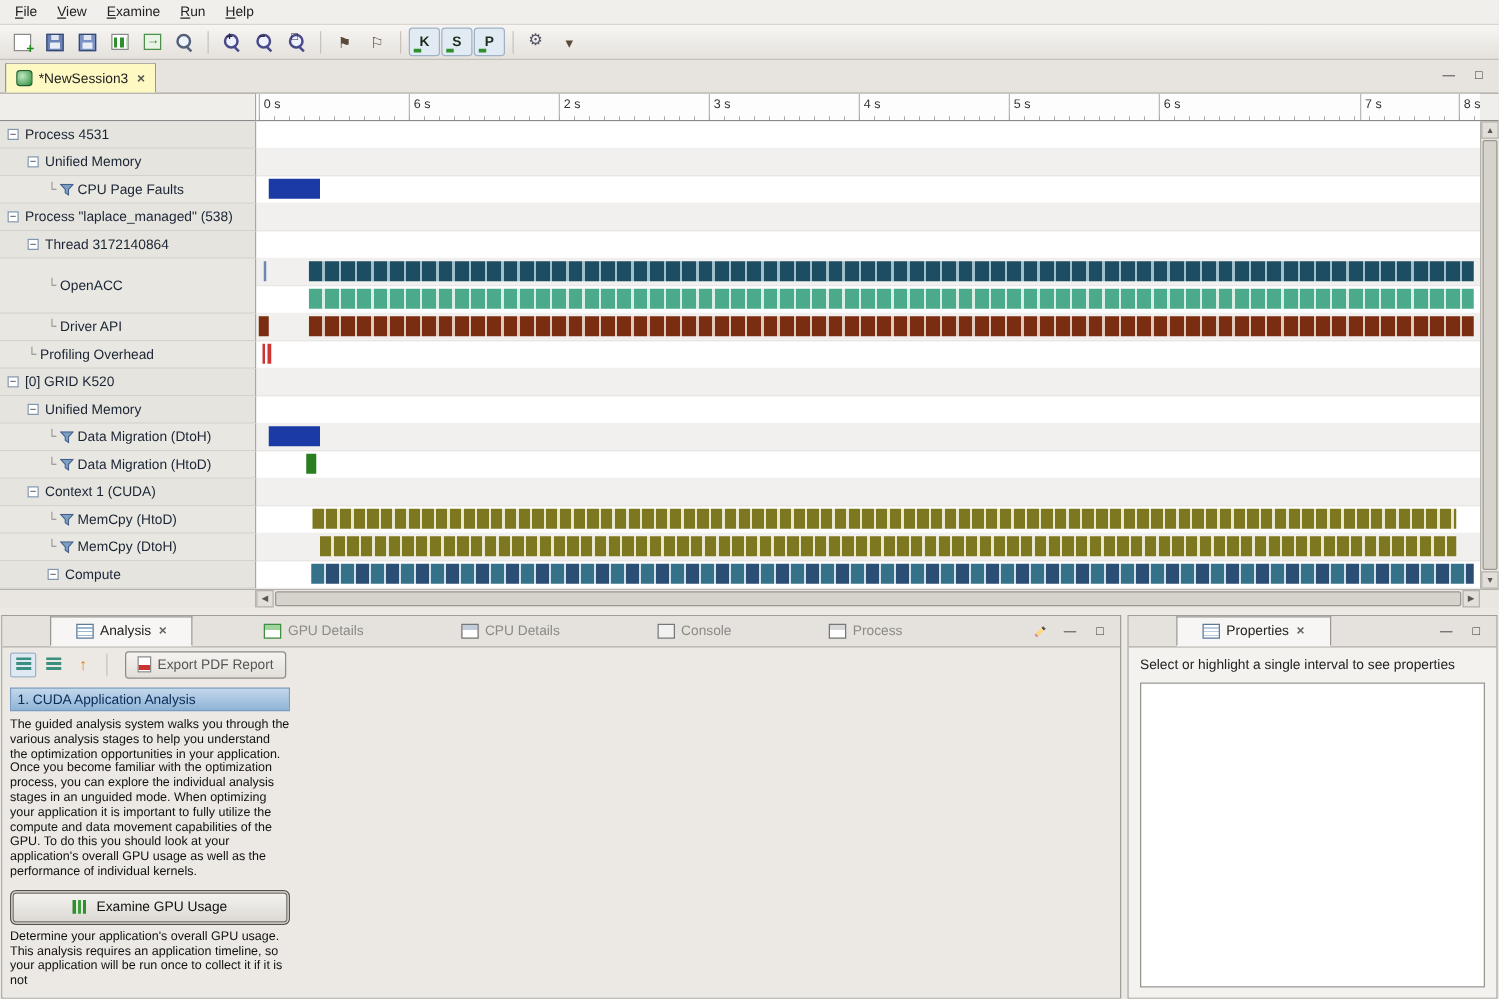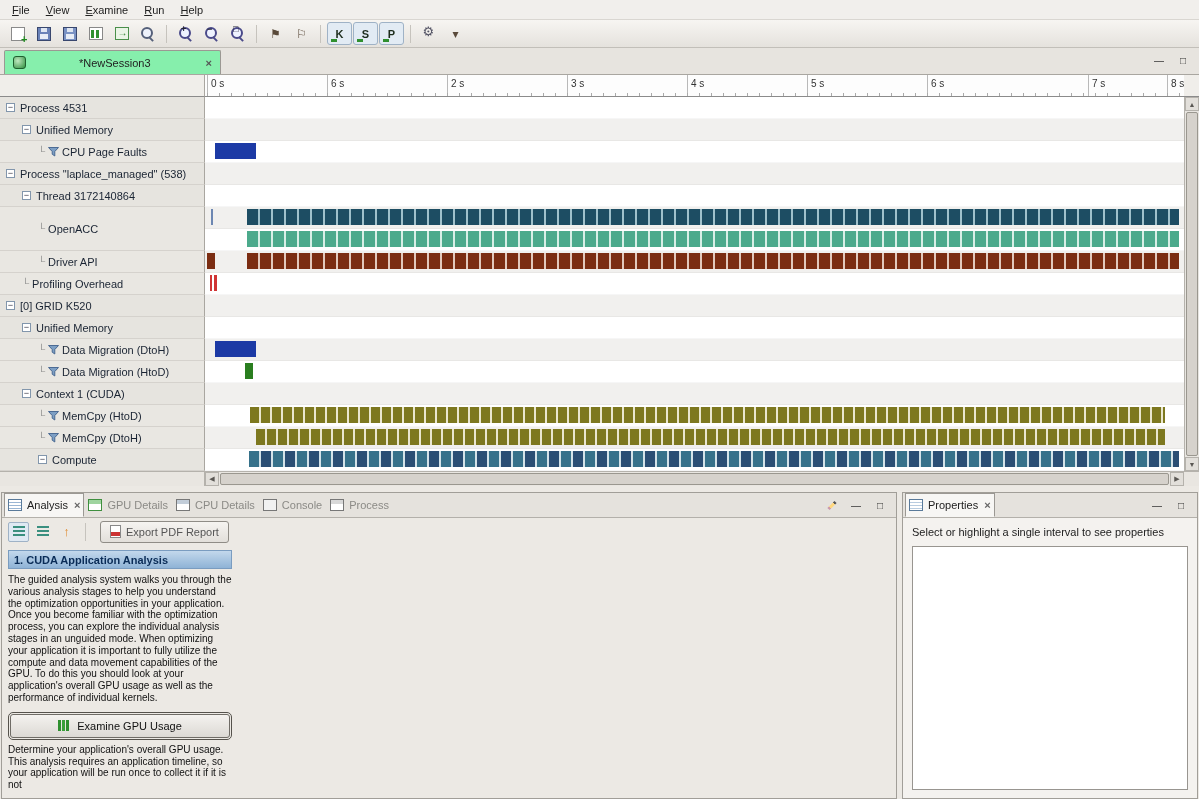--- a/index.html
+++ b/index.html
@@ -44,22 +44,22 @@
      width:6px; height:2px; background:#4a4a8a; transform:rotate(45deg); }
   .tsym { position:absolute; left:7px; top:1px; font-size:9px; font-weight:bold; color:#223; pointer-events:none; }
   .tglyph { font-size:12px; color:#5a4a3a; }
   .tletter { font-size:11px; font-weight:bold; color:#1c2c1c; }
   .tmark { position:absolute; left:3px; bottom:2px; width:6px; height:3px; }
   .ticon-run-analysis { width:14px; height:14px; }
   .ticon-run-analysis::before { content:"⚙"; position:absolute; left:0; top:-3px; font-size:13px; color:#556; }
   
   .editor-tabbar { height:27px; background:#e7e4df; border-bottom:1px solid #a9a6a0;
     display:flex; align-items:flex-end; padding-left:4px; position:relative; }
-  .etab { height:24px; background:#86efac; border:1px solid #9b9893; border-bottom:none;
-    display:flex; align-items:center; padding:0 8px; font-size:11px; border-radius:2px 2px 0 0;gap:48px; }
+  .etab { height:24px; background:#fef9c3; border:1px solid #9b9893; border-bottom:none;
+    display:flex; align-items:center; padding:0 8px; font-size:11px; border-radius:2px 2px 0 0; }
   .etab-icon { width:13px; height:13px; border-radius:3px; border:1px solid #1f5f2f;
     background:radial-gradient(circle at 35% 35%, #bfe8c0, #2f8f3f); margin-right:5px; }
   .etab-close { margin-left:7px; color:#555; font-size:11px; font-weight:bold; cursor:default; }
   .win-btns { position:absolute; right:8px; top:5px; display:flex; gap:8px; align-items:center; }
   .win-btn { width:16px; height:14px; font-size:10px; color:#333; display:flex; align-items:center; justify-content:center; cursor:default; }
   
   .tl-head { display:flex; height:22px; }
   .tl-corner { width:205px; background:#f0eeea; border-bottom:1px solid #8b8b8b; border-right:1px solid #a9a6a0; }
   .tl-ruler { flex:1; position:relative; background:#fdfdfd; border-bottom:1px solid #8b8b8b; overflow:hidden; }
   .tl-ruler::after { content:""; position:absolute; left:2px; right:0; bottom:0; height:3px;
@@ -93,21 +93,21 @@
   .hs-left { left:0; } .hs-right { right:0; }
   .hs-thumb { position:absolute; top:1px; bottom:1px; left:15px; right:15px; background:#d6d2cc; border:1px solid #9a978f; border-radius:2px; }
   .hcorner { width:15px; background:#e9e6e1; }
   .sash { height:6px; background:#ece9e4; }
   
   .bottom { display:flex; height:307px; padding:0 1px; }
   .panel { border:1px solid #a19e98; background:#f1efec; }
   .panel-left { width:896px; margin-right:5px; display:flex; flex-direction:column; }
   .panel-right { flex:1; display:flex; flex-direction:column; }
   .ptabbar { height:25px; background:#e5e2dd; border-bottom:1px solid #b3b0aa; display:flex; align-items:flex-end; padding-left:2px; position:relative; }
-  .ptab { height:24px; display:flex; align-items:center; padding:0 3px; font-size:11px; color:#8b8a86; border:1px solid transparent; }
+  .ptab { height:24px; display:flex; align-items:center; padding:0 20px; font-size:11px; color:#8b8a86; border:1px solid transparent;margin-left:36px; }
   .ptab.active { background:#f7f6f4; border:1px solid #9b9893; border-bottom-color:#f7f6f4; color:#222; }
   .ptab-close { margin-left:6px; color:#666; font-size:11px; font-weight:bold; }
   .picon { width:14px; height:12px; display:inline-block; margin-right:5px; border:1px solid #7d7a74; background:#fff; }
   .picon-analysis { border-color:#5a7a9a; background:repeating-linear-gradient(#fff 0 2px,#9ab6d4 2px 3px); }
   .picon-gpu-details { border-color:#3f8f3f; background:linear-gradient(#9fd49f 0 4px,#fff 4px); }
   .picon-cpu-details { border-color:#777; background:linear-gradient(#c2cdd9 0 4px,#fff 4px); }
   .picon-console { border-color:#777; background:#f1f1f1; }
   .picon-settings { border-color:#777; background:linear-gradient(#d8d8d8 0 4px,#fff 4px); }
   .picon-properties { border-color:#5a7a9a; background:repeating-linear-gradient(#fff 0 2px,#b8cce0 2px 3px); }
   .pencil { width:10px; height:3px; background:linear-gradient(90deg,#c9a 0 2px,#ffd77e 2px 8px,#555 8px 10px); transform:rotate(-45deg); }
@@ -116,21 +116,21 @@
   .acol { width:233px; padding:0 3px 0 6px; overflow:hidden; display:flex; flex-direction:column; }
   .atoolbar { height:27px; display:flex; align-items:center; gap:3px; }
   .aicon { width:21px; height:20px; border:1px solid transparent; border-radius:2px; display:flex; align-items:center; justify-content:center; background:transparent; padding:0; }
   .aicon.pressed { border-color:#9fb2c6; background:#dfe9f3; }
   .alist { width:12px; height:11px; background:repeating-linear-gradient(#3a8f7f 0 2px,transparent 2px 4px); }
   .aup { font-size:13px; font-weight:bold; color:#e0892a; }
   .export-btn { height:22px; margin-left:6px; display:flex; align-items:center; gap:5px; border:1px solid #8f8c86;
     background:linear-gradient(#f6f4f1,#e2dfda); border-radius:3px; padding:0 9px; font-size:11px; color:#555; }
   .pdficon { width:11px; height:13px; background:#fff; border:1px solid #888; position:relative; }
   .pdficon::after { content:""; position:absolute; left:0; right:0; bottom:1px; height:4px; background:#c33; }
-  .ahdr { margin-top:5px; height:19px; line-height:19px; padding:0 5px; font-size:11px; font-weight:bold; color:#0a2c57;
+  .ahdr { margin-top:5px; height:19px; line-height:19px; padding:0 5px; font-size:11px; font-weight:normal; color:#0a2c57;
     background:linear-gradient(#c3d8ec,#8fb3d6); border:1px solid #7a9cc0; }
   .abody { margin-top:5px; width:224px; font-size:10px; line-height:1.18; color:#111; }
   .examine-btn { margin:10px 2px 6px 2px; height:24px; width:220px; display:flex; align-items:center; justify-content:center; gap:6px;
     border:1px solid #6f6c66; outline:1px solid #55524c; outline-offset:1px; border-radius:3px;
     background:linear-gradient(#f4f2ef,#dcd9d4); font-size:11px; color:#111; }
   .exicon { width:13px; height:11px;
     background:linear-gradient(90deg,#2f8f2f 0 3px,transparent 3px 4px,#3aa03a 4px 7px,transparent 7px 8px,#2f8f2f 8px 11px,transparent 11px); }
   .afoot { width:224px; font-size:10px; line-height:1.18; color:#111; }
   .results-col { flex:1; display:flex; flex-direction:column; padding:3px 7px 8px 2px; overflow:hidden; }
   .results-label { font-size:11px; color:#222; margin:2px 0 3px 2px; }

